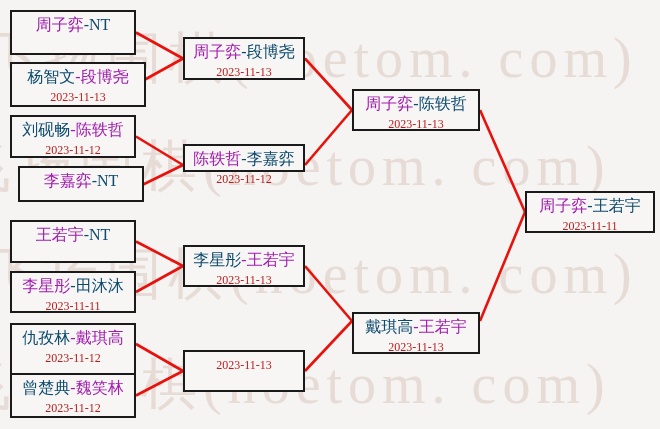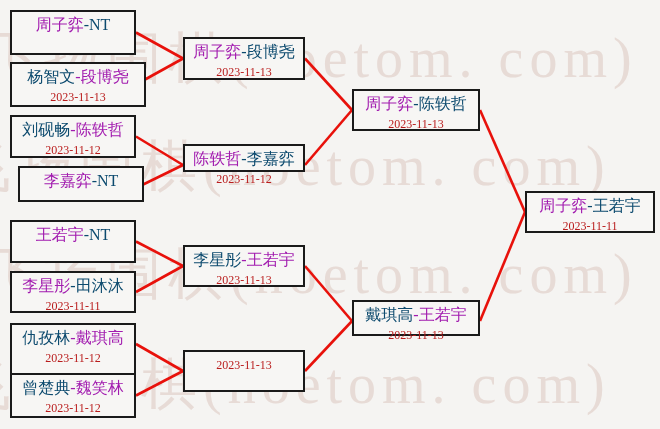--- a/index.html
+++ b/index.html
@@ -127,21 +127,21 @@
     <div class="date">2023-11-13</div>
   </div>
   <div class="box" style="left:183px;top:350px;width:122px;height:42px">
     <div class="date">2023-11-13</div>
   </div>
 
   <div class="box" style="left:352px;top:89px;width:128px;height:42px">
     <div class="name"><span data-color="red">周子弈</span><span data-color="black">-陈轶哲</span></div>
     <div class="date">2023-11-13</div>
   </div>
-  <div class="box" style="left:352px;top:300px;width:128px;height:36px">
+  <div class="box" style="left:352px;top:312px;width:128px;height:42px">
     <div class="name"><span data-color="black">戴琪高</span><span data-color="red">-王若宇</span></div>
     <div class="date">2023-11-13</div>
   </div>
 
   <div class="box" style="left:525px;top:191px;width:130px;height:42px">
     <div class="name"><span data-color="red">周子弈</span><span data-color="black">-王若宇</span></div>
     <div class="date">2023-11-11</div>
   </div>
 
 </div>

